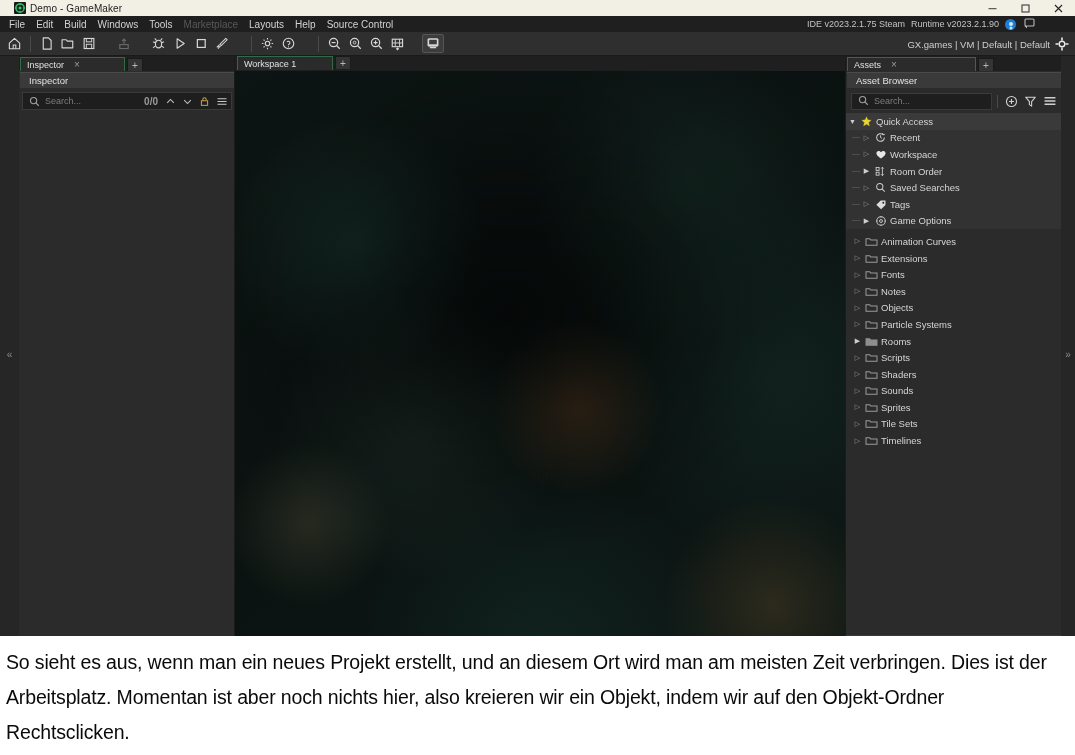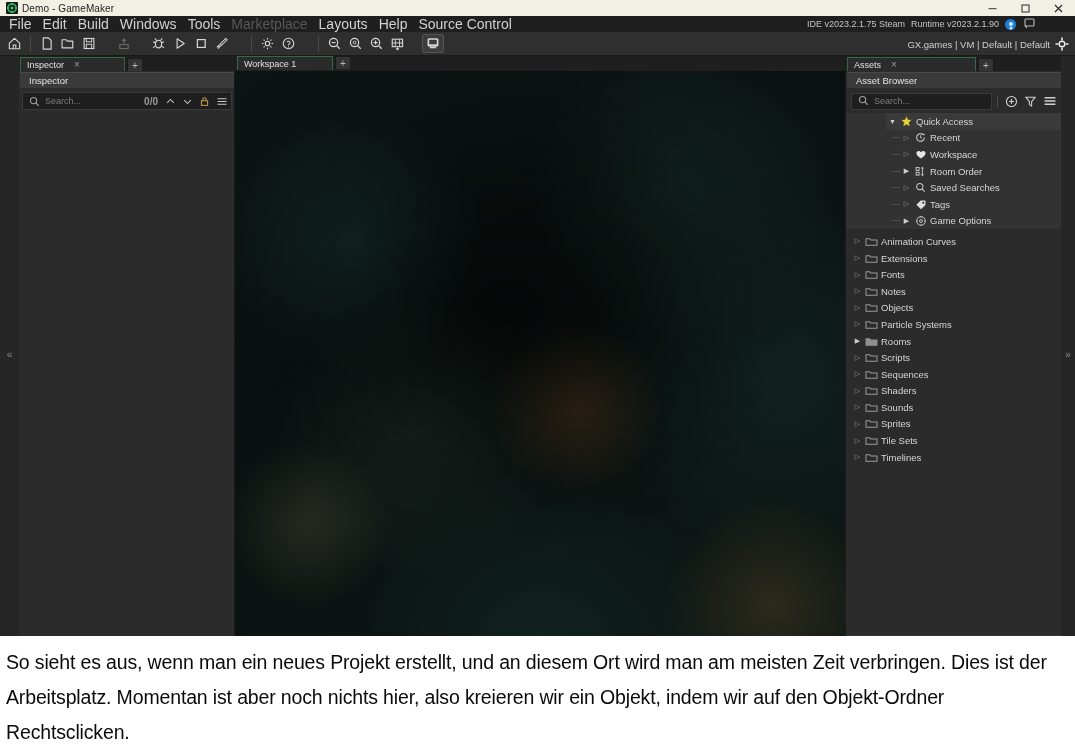--- a/index.html
+++ b/index.html
@@ -26,21 +26,21 @@
     overflow: hidden;
   }
 
   
   .titlebar {
     position: relative;
     height: 16px;
     background: #f2efe4;
     display: flex;
     align-items: center;
-    padding-left: 6px;
+    padding-left: 14px;
   }
   .tb-appicon {
     width: 12px; height: 12px;
     background: #1a1a1a;
     border-radius: 1px;
     display: flex; align-items: center; justify-content: center;
     margin-right: 4px;
     flex: 0 0 auto;
   }
   .tb-appicon svg { display:block; }
@@ -65,21 +65,21 @@
   
   .menubar {
     height: 16px;
     background: #1f1f1f;
     display: flex;
     align-items: center;
     padding-left: 9px;
     position: relative;
   }
   .menu-item {
-    font-size: 14px;
+    font-size: 10px;
     color: #d2d2d2;
     padding: 0 6px 0 0;
     margin-right: 5px;
     white-space: nowrap;
     cursor: default;
   }
   .menu-item.disabled { color: #585858; }
   .menubar .right-info {
     position: absolute;
     right: 40px;
@@ -316,21 +316,21 @@
     width: 17px; height: 17px;
     display: flex; align-items: center; justify-content: center;
     color: #c4c4c4;
     cursor: default;
   }
   .tree {
     flex: 1 1 auto;
     overflow: hidden;
     padding-top: 3px;
   }
-  .quick-block { background: #323232; padding-left: 40px; }
+  .quick-block { background: #323232; }
   .tnode {
     height: 16.6px;
     display: flex;
     align-items: center;
     font-size: 9.5px;
     color: #d6d6d6;
     cursor: default;
     white-space: nowrap;
   }
   .tnode.sel { background: #3a3a3a; }
@@ -827,29 +827,20 @@
               </span>
               <span class="tlabel">Scripts</span>
             </div>
             <div class="tnode" style="padding-left:5px">
               <span class="tw hollow">▷</span>
               <span class="tico folder">
                 <svg width="13" height="11" viewBox="0 0 14 12">
                     <path d="M1 3 L5 3 L6.1 4.3 L13 4.3 L13 10 L1 10 Z" fill="none" stroke="#9a9a9a" stroke-width="1.1"></path>
                   </svg>
               </span>
-              <span class="tlabel">Sequences</span>
-            </div>
-            <div class="tnode" style="padding-left:5px">
-              <span class="tw hollow">▷</span>
-              <span class="tico folder">
-                <svg width="13" height="11" viewBox="0 0 14 12">
-                    <path d="M1 3 L5 3 L6.1 4.3 L13 4.3 L13 10 L1 10 Z" fill="none" stroke="#9a9a9a" stroke-width="1.1"></path>
-                  </svg>
-              </span>
               <span class="tlabel">Shaders</span>
             </div>
             <div class="tnode" style="padding-left:5px">
               <span class="tw hollow">▷</span>
               <span class="tico folder">
                 <svg width="13" height="11" viewBox="0 0 14 12">
                     <path d="M1 3 L5 3 L6.1 4.3 L13 4.3 L13 10 L1 10 Z" fill="none" stroke="#9a9a9a" stroke-width="1.1"></path>
                   </svg>
               </span>
               <span class="tlabel">Sounds</span>

